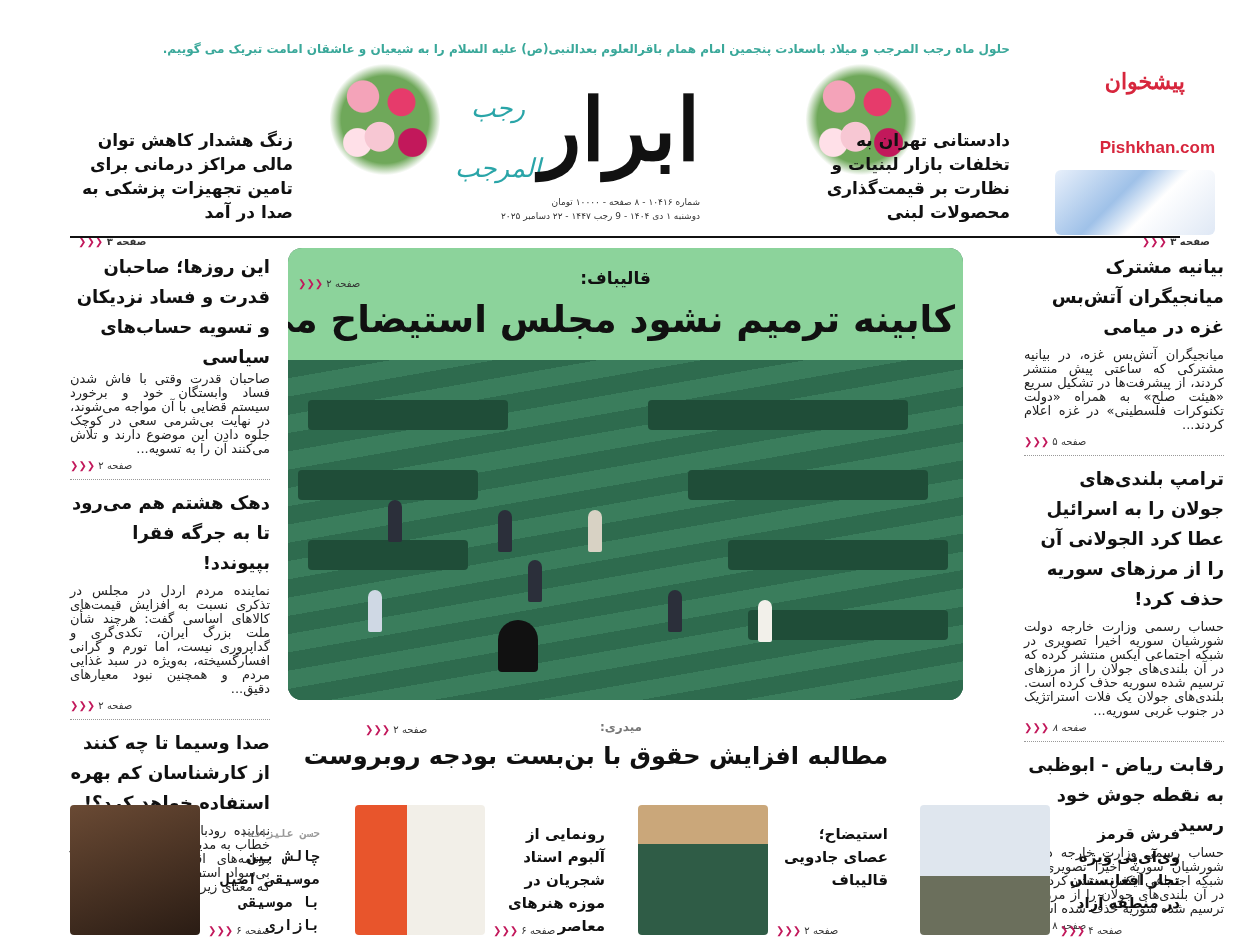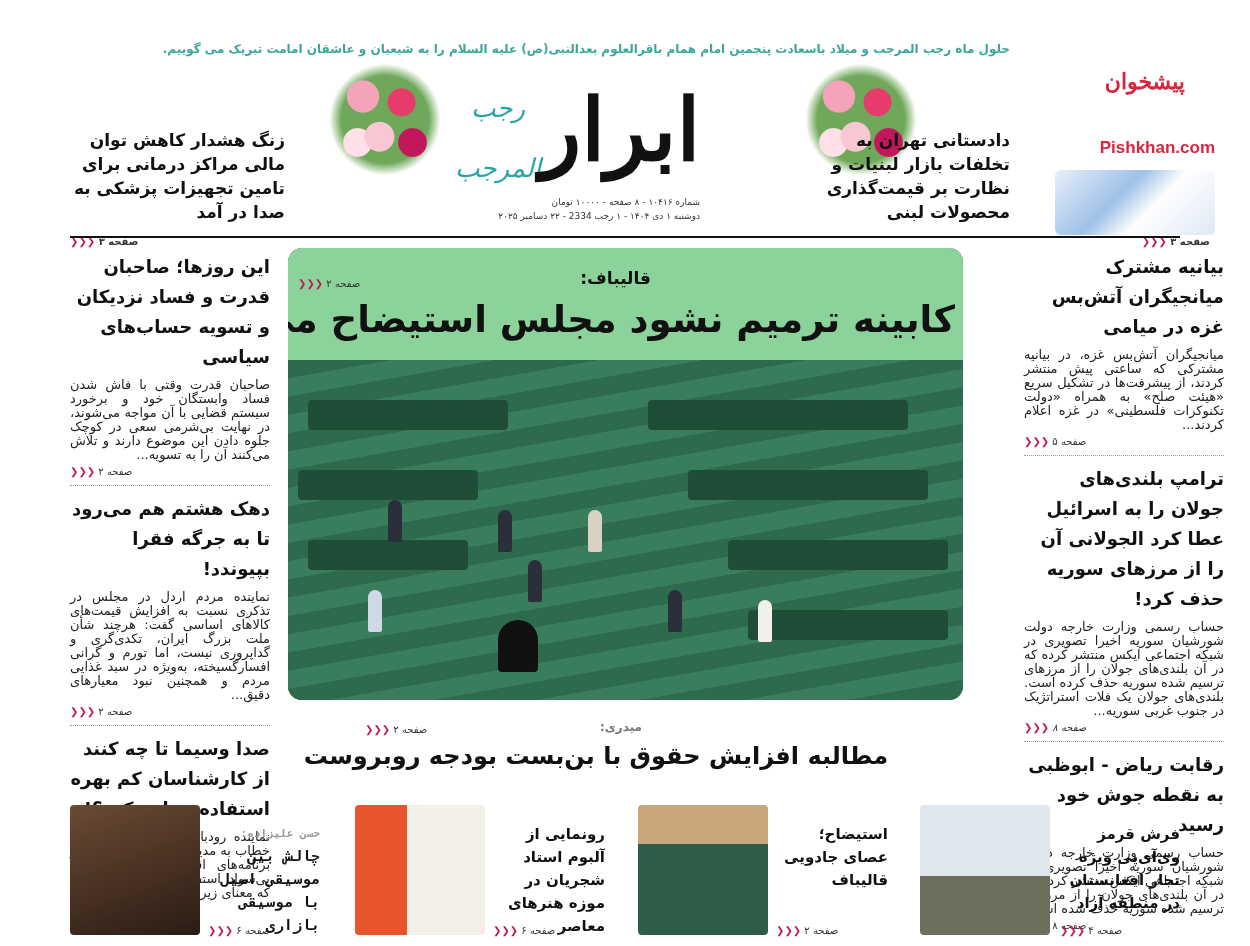--- a/index.html
+++ b/index.html
@@ -11,21 +11,21 @@
   .masthead-callig { top: 78px; left: 438px; width: 120px; height: 60px; font-family: "DejaVu Serif", serif; font-style: italic; color: #2aa5a8; font-size: 26px; text-align: center; line-height: 60px; }
   .issue-line { top: 195px; left: 460px; width: 240px; font-size: 9px; color: #333; text-align: right; line-height: 14px; }
   .flower { border-radius: 50%; background: radial-gradient(circle at 30% 30%, #f4a3b9 0 14%, transparent 15%), radial-gradient(circle at 65% 35%, #e63b6b 0 13%, transparent 14%), radial-gradient(circle at 45% 65%, #f7c7d3 0 15%, transparent 16%), radial-gradient(circle at 75% 70%, #c2185b 0 12%, transparent 13%), radial-gradient(circle at 25% 70%, #ffe0e8 0 12%, transparent 13%), radial-gradient(circle, #6fa85a 0 55%, #ffffff 70%); }
   .flower-left { top: 62px; left: 330px; width: 110px; height: 115px; }
   .flower-right { top: 62px; left: 806px; width: 110px; height: 115px; }
   .ad-box { top: 60px; left: 1015px; width: 210px; height: 180px; }
   .ad-title { position: absolute; top: 8px; right: 40px; font-family: "DejaVu Serif", serif; color: #d7263d; font-weight: bold; font-size: 22px; }
   .ad-url { position: absolute; top: 78px; right: 10px; color: #d7263d; font-weight: bold; font-size: 17px; font-family: "Liberation Sans", sans-serif; direction: ltr; }
   .ad-product { position: absolute; top: 110px; right: 10px; width: 160px; height: 65px; background: linear-gradient(135deg, #e8f0fb 0%, #9fc1e8 40%, #ffffff 60%, #dfe8f5 100%); border-radius: 6px; }
   .headline-block { text-align: right; font-weight: bold; }
-  .head-tl { top: 128px; left: 70px; width: 215px; font-size: 17px; line-height: 24px; }
+  .head-tl { top: 128px; left: 78px; width: 215px; font-size: 17px; line-height: 24px; }
   .head-tr { top: 128px; left: 795px; width: 215px; font-size: 17px; line-height: 24px; }
   .pageref { font-size: 10px; color: #333; white-space: nowrap; }
   .pageref .chev { color: #c2185b; font-weight: bold; letter-spacing: -2px; }
   .rule { background: #111; height: 2px; }
   .hr-main { top: 236px; left: 70px; width: 1110px; }
   .col-head { font-size: 18px; line-height: 30px; font-weight: bold; text-align: right; }
   .col-body { font-size: 13px; line-height: 14px; color: #222; text-align: justify; }
   .dotted { border-top: 1px dotted #999; }
   .main-panel { top: 248px; left: 288px; width: 675px; height: 452px; border-radius: 14px; overflow: hidden; background: #3c6e55; }
   .main-headbar { position: absolute; top: 0; left: 0; right: 0; height: 112px; background: #8cd39b; }
@@ -45,21 +45,21 @@
 <body>
 
 <div class="abs topline">حلول ماه رجب المرجب و میلاد باسعادت پنجمین امام همام باقرالعلوم بعدالنبی(ص) علیه السلام را به شیعیان و عاشقان امامت تبریک می گوییم.</div>
 
 <div class="abs flower flower-left"></div>
 <div class="abs masthead-callig">رجب المرجب</div>
 <div class="abs masthead-logo">ابرار</div>
 <div class="abs flower flower-right"></div>
 <div class="abs issue-line">
   <div>شماره ۱۰۴۱۶ - ۸ صفحه - ۱۰۰۰۰ تومان</div>
-  <div>دوشنبه ۱ دی ۱۴۰۴ - ۱ رجب 2334 - ۲۲ دسامبر ۲۰۲۵</div>
+  <div>دوشنبه ۱ دی ۱۴۰۴ - 9 رجب ۱۴۴۷ - ۲۲ دسامبر ۲۰۲۵</div>
 </div>
 
 <div class="abs ad-box">
   <div class="ad-title">پیشخوان</div>
   <div class="ad-url">Pishkhan.com</div>
   <div class="ad-product"></div>
 </div>
 
 <div class="abs head-tl headline-block">
   <div>زنگ هشدار کاهش توان مالی مراکز درمانی برای تامین تجهیزات پزشکی به صدا در آمد</div>
@@ -75,21 +75,21 @@
     <span>صفحه ۳</span>
     <span class="chev">❮❮❮</span>
   </div>
 </div>
 
 <div class="abs rule hr-main"></div>
 
 <div class="abs" style="top:252px;left:70px;width:200px;">
   <div>
     <div class="col-head">این روزها؛ صاحبان قدرت و فساد نزدیکان و تسویه حساب‌های سیاسی</div>
-    <div class="col-body" style="margin-top:6px;">صاحبان قدرت وقتی با فاش شدن فساد وابستگان خود و برخورد سیستم قضایی با آن مواجه می‌شوند، در نهایت بی‌شرمی سعی در کوچک جلوه دادن این موضوع دارند و تلاش می‌کنند آن را به تسویه...</div>
+    <div class="col-body" style="">صاحبان قدرت وقتی با فاش شدن فساد وابستگان خود و برخورد سیستم قضایی با آن مواجه می‌شوند، در نهایت بی‌شرمی سعی در کوچک جلوه دادن این موضوع دارند و تلاش می‌کنند آن را به تسویه...</div>
     <div class="pageref" style="text-align:left;margin-top:4px;"><span>صفحه ۲</span> <span class="chev">❮❮❮</span></div>
   </div>
   <div class="dotted" style="margin:8px 0;"></div>
   <div>
     <div class="col-head">دهک هشتم هم می‌رود تا به جرگه فقرا بپیوندد!</div>
     <div class="col-body" style="margin-top:6px;">نماینده مردم اردل در مجلس در تذکری نسبت به افزایش قیمت‌های کالاهای اساسی گفت: هرچند شأن ملت بزرگ ایران، تکدی‌گری و گداپروری نیست، اما تورم و گرانی افسارگسیخته، به‌ویژه در سبد غذایی مردم و همچنین نبود معیارهای دقیق...</div>
     <div class="pageref" style="text-align:left;margin-top:4px;"><span>صفحه ۲</span> <span class="chev">❮❮❮</span></div>
   </div>
   <div class="dotted" style="margin:8px 0;"></div>
   <div>

